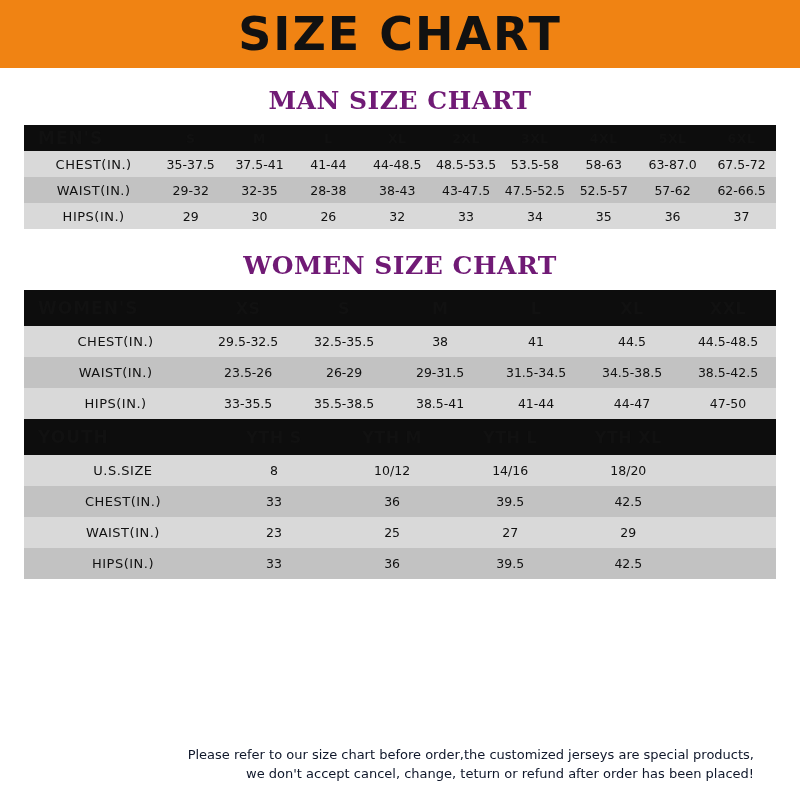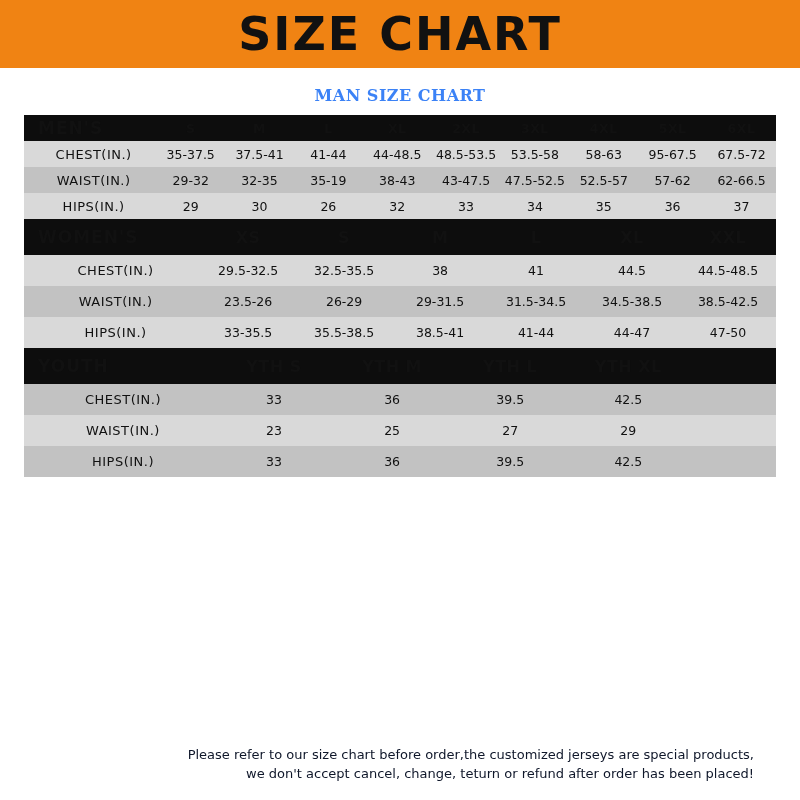--- a/index.html
+++ b/index.html
@@ -41,22 +41,22 @@
   .content {
     padding: 0 24px;
     flex: 1;
     display: flex;
     flex-direction: column;
   }
   .section-title {
     text-align: center;
     font-family: "DejaVu Serif", serif;
     font-weight: bold;
-    font-size: 16px;
-    color: #3b82f6;
+    font-size: 25px;
+    color: #701a75;
     letter-spacing: 0.5px;
   }
   .sec-man .section-title { margin: 18px 0 10px; }
   .sec-women .section-title { margin: 22px 0 10px; }
   .sec-youth .section-title { margin: 26px 0 10px; }
 
   table.sizetable {
     width: 100%;
     border-collapse: collapse;
     table-layout: fixed;
@@ -146,28 +146,28 @@
         <tbody>
           <tr class="light">
             <td class="rowlabel">CHEST(IN.)</td>
             <td>35-37.5</td>
             <td>37.5-41</td>
             <td>41-44</td>
             <td>44-48.5</td>
             <td>48.5-53.5</td>
             <td>53.5-58</td>
             <td>58-63</td>
-            <td>95-67.5</td>
+            <td>63-87.0</td>
             <td>67.5-72</td>
           </tr>
           <tr class="dark">
             <td class="rowlabel">WAIST(IN.)</td>
             <td>29-32</td>
             <td>32-35</td>
-            <td>35-19</td>
+            <td>28-38</td>
             <td>38-43</td>
             <td>43-47.5</td>
             <td>47.5-52.5</td>
             <td>52.5-57</td>
             <td>57-62</td>
             <td>62-66.5</td>
           </tr>
           <tr class="light">
             <td class="rowlabel">HIPS(IN.)</td>
             <td>29</td>
@@ -178,20 +178,21 @@
             <td>34</td>
             <td>35</td>
             <td>36</td>
             <td>37</td>
           </tr>
         </tbody>
       </table>
     </div>
 
     <div class="sec-women">
+      <div class="section-title">WOMEN SIZE CHART</div>
       <table class="sizetable">
         <thead>
           <tr>
             <th class="rowhead" style="width:22%">WOMEN'S</th>
             <th style="width:13%">XS</th>
             <th style="width:13%">S</th>
             <th style="width:13%">M</th>
             <th style="width:13%">L</th>
             <th style="width:13%">XL</th>
             <th style="width:13%">XXL</th>
@@ -235,20 +236,28 @@
           <tr>
             <th class="rowhead" style="width:24%">YOUTH</th>
             <th style="width:16%">YTH S</th>
             <th style="width:16%">YTH M</th>
             <th style="width:16%">YTH L</th>
             <th style="width:16%">YTH XL</th>
             <th style="width:12%"></th>
           </tr>
         </thead>
         <tbody>
+          <tr class="light">
+            <td class="rowlabel">U.S.SIZE</td>
+            <td>8</td>
+            <td>10/12</td>
+            <td>14/16</td>
+            <td>18/20</td>
+            <td></td>
+          </tr>
           <tr class="dark">
             <td class="rowlabel">CHEST(IN.)</td>
             <td>33</td>
             <td>36</td>
             <td>39.5</td>
             <td>42.5</td>
             <td></td>
           </tr>
           <tr class="light">
             <td class="rowlabel">WAIST(IN.)</td>

